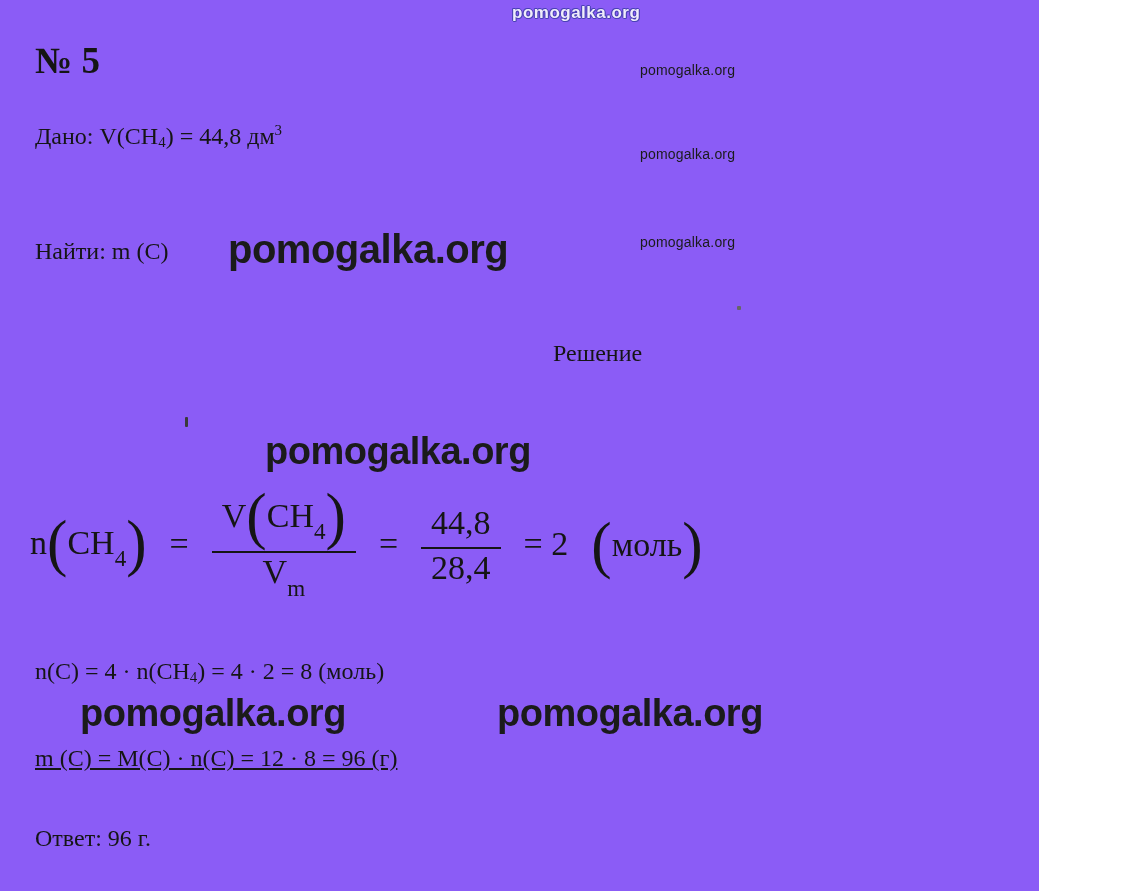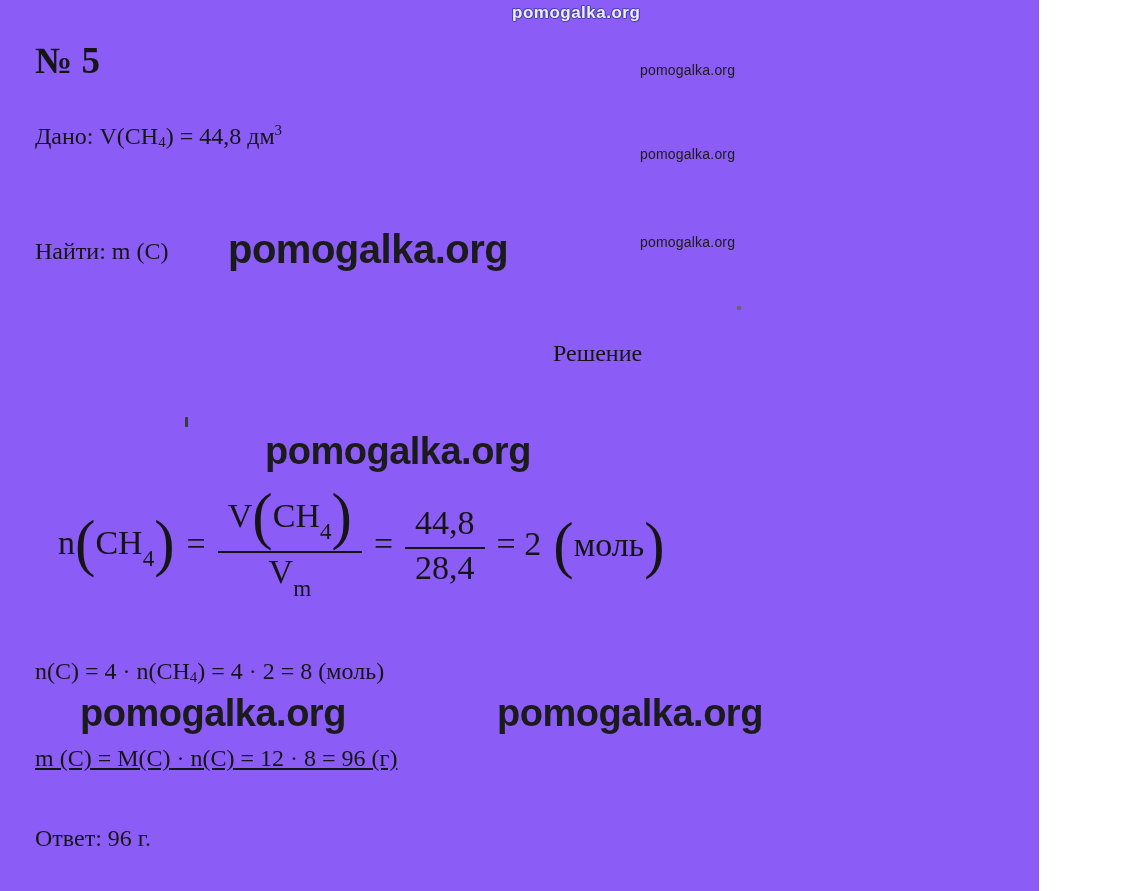--- a/index.html
+++ b/index.html
@@ -25,21 +25,21 @@
     font-family:"Liberation Sans","DejaVu Sans",sans-serif;
     font-weight:500;font-size:14px;color:#1b1b1b;letter-spacing:0.2px;
   }
   .wm-bold{
     font-family:"Liberation Sans","DejaVu Sans",sans-serif;
     font-weight:bold;font-size:35px;color:#1b1b1b;letter-spacing:-0.5px;
   }
 
   
   .formula{
-    display:flex;align-items:center;gap:10px;font-size:34px;line-height:1.1;margin-left:28px;
+    display:flex;align-items:center;gap:21px;font-size:34px;line-height:1.1;
   }
   .bigparen{
     display:inline-block;font-size:1.8em;font-weight:400;line-height:0.85;
     vertical-align:-0.14em;transform:scaleY(1.05);
   }
   .frac{display:inline-block;text-align:center;vertical-align:middle;}
   .frac .num{display:block;border-bottom:2px solid #151515;padding:2px 10px 6px;}
   .frac .den{display:block;padding-top:0;}
   .den-sub{font-size:0.68em;vertical-align:-0.55em;}
   .feq{padding:0 2px;}

